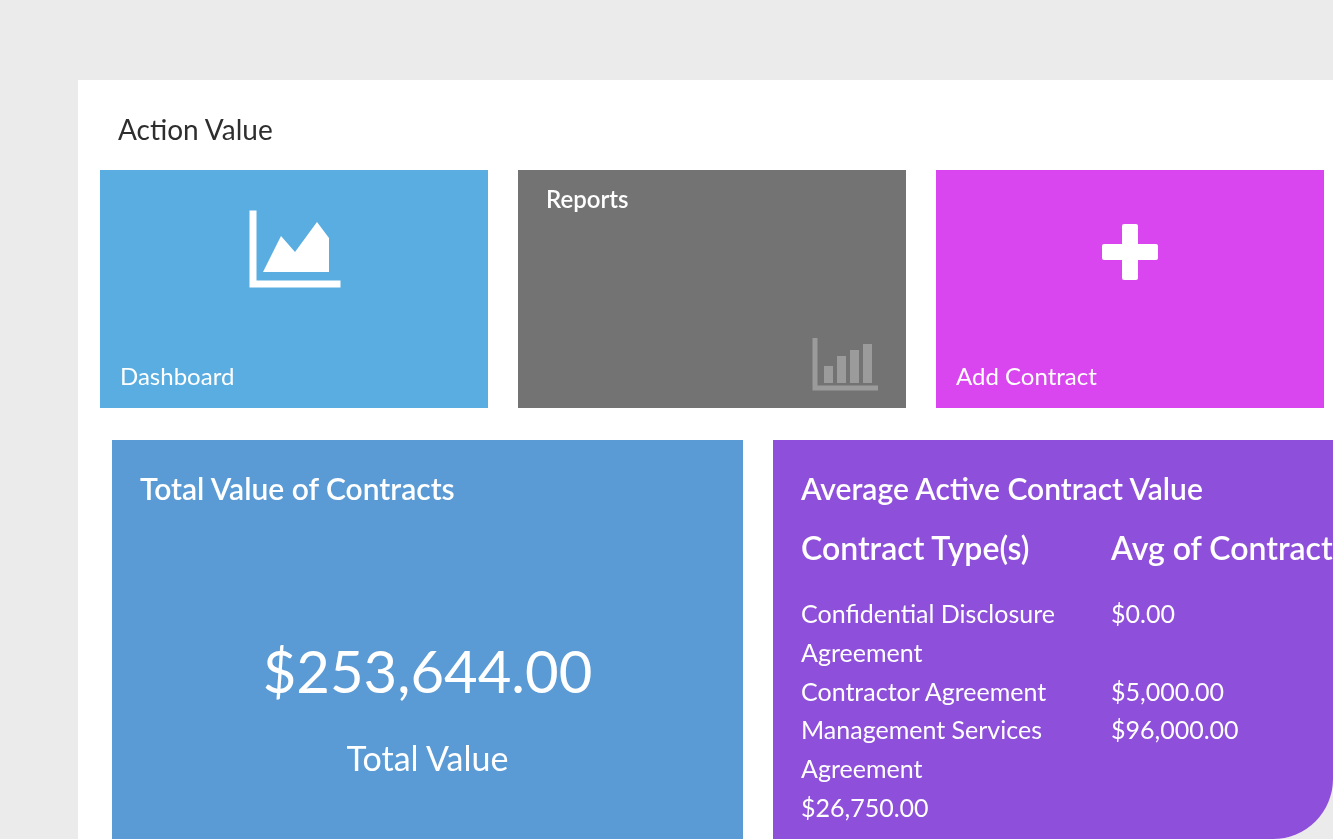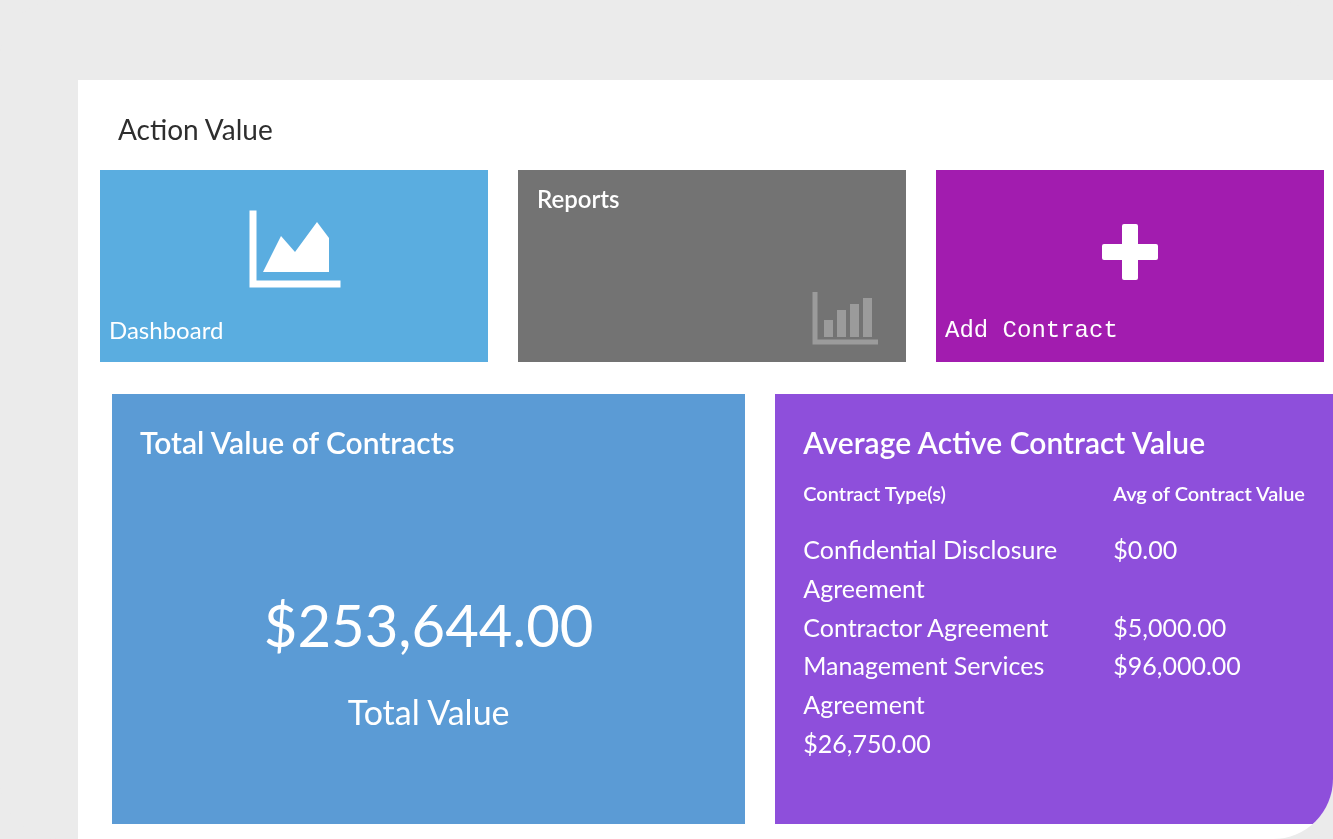--- a/index.html
+++ b/index.html
@@ -40,45 +40,44 @@
       color: #2e2e2e;
       padding: 32px 0 24px 40px;
     }
     .tiles-row {
       display: flex;
       gap: 30px;
       padding: 0 0 0 22px;
     }
     .tile {
       width: 388px;
-      height: 192px;
+      height: 238px;
       color: #ffffff;
       position: relative;
       cursor: pointer;
-      padding: 14px 19px;
+      padding: 14px 28px;
     }
     .tile-dashboard {
       background: #5aade0;
     }
     .tile-reports {
       background: #737373;
     }
     .tile-add {
-      background: #a21caf;
-      font-family: Liberation Mono, monospace;
+      background: #d946ef;
     }
     .tile-label-top {
       font-size: 24px;
       font-weight: 600;
       color: #ffffff;
     }
     .tile-label-bottom {
       position: absolute;
       bottom: 18px;
-      left: 9px;
+      left: 20px;
       font-size: 24px;
       font-weight: 400;
       color: #ffffff;
     }
     .dashboard-icon-wrap {
       position: absolute;
       top: 40px;
       left: 50%;
       transform: translateX(-50%);
     }
@@ -127,21 +126,21 @@
     }
     .big-label {
       font-size: 34px;
       font-weight: 400;
       color: #ffffff;
       text-align: center;
       margin-top: 32px;
     }
     .table-header {
       display: flex;
-      font-size: 20px;
+      font-size: 32px;
       font-weight: 600;
       color: #ffffff;
       margin-top: 18px;
       margin-bottom: 22px;
       line-height: 1.5;
     }
     .col-type {
       width: 310px;
       flex-shrink: 0;
     }

